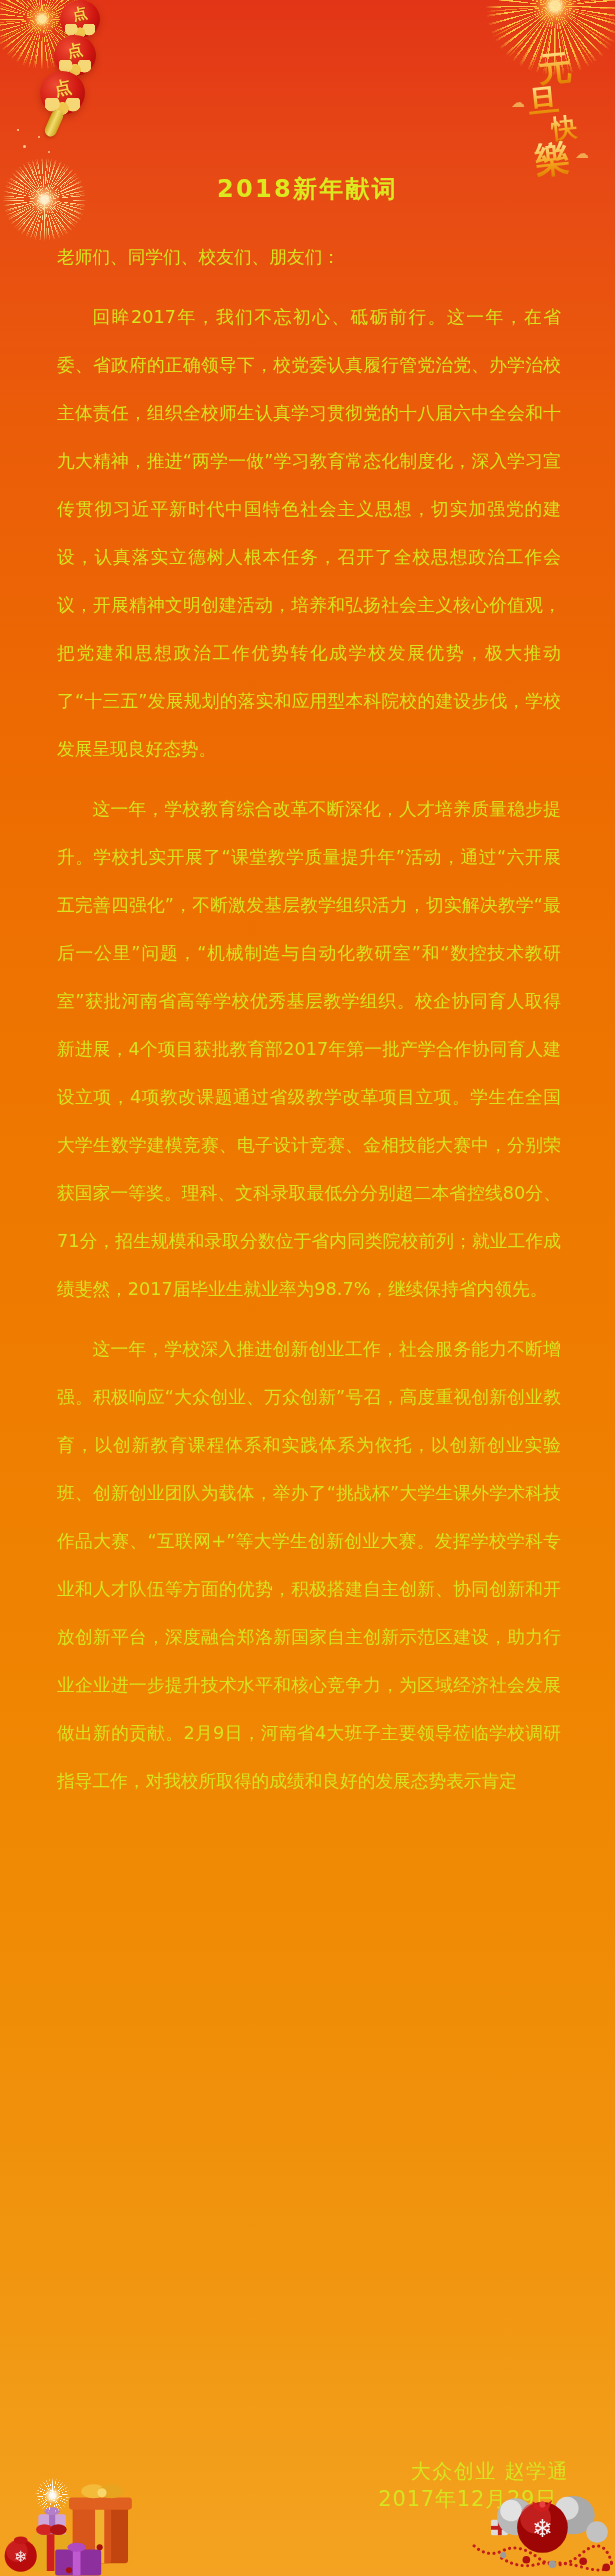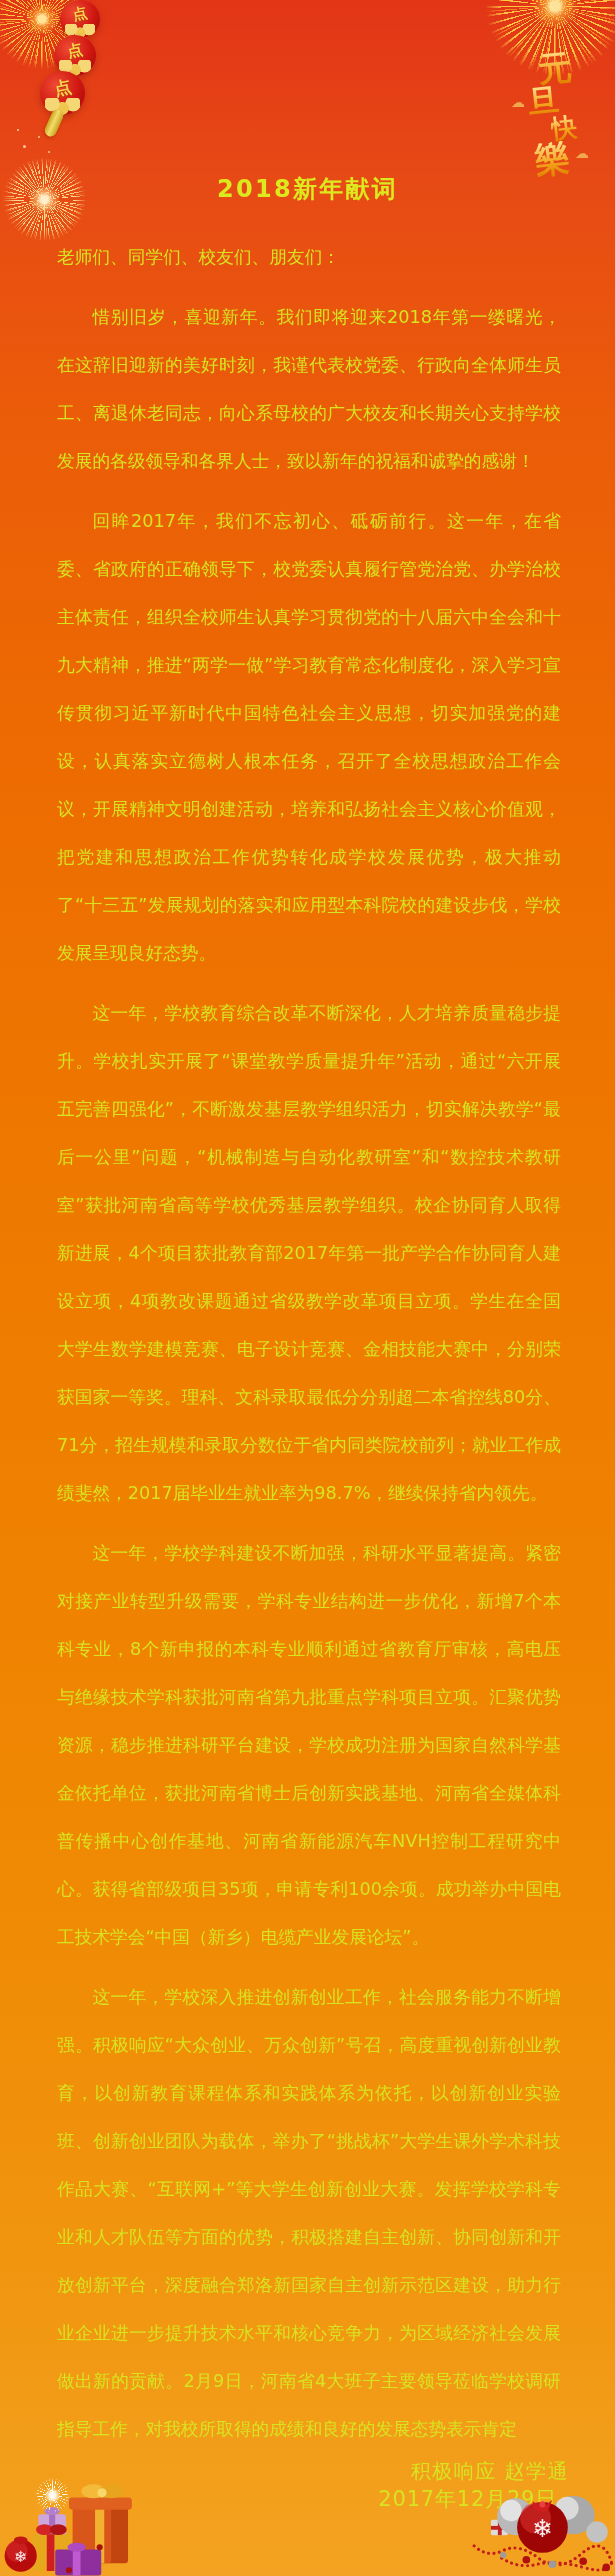--- a/index.html
+++ b/index.html
@@ -129,29 +129,27 @@
     <span class="greeting-char" style="left:551px;top:115px;font-size:26px;">快</span>
     <span class="greeting-char" style="left:535px;top:142px;font-size:35px;">樂</span>
     <span class="cloud" style="left:511px;top:94px;font-size:14px;">☁</span>
     <span class="cloud" style="left:575px;top:145px;font-size:14px;">☁</span>
   </div>
 
   <h1 class="title">2018新年献词</h1>
 
   <div class="letter">
     <p class="salutation">老师们、同学们、校友们、朋友们：</p>
-    <p>惜别旧岁，喜迎新年。我们即将迎来2018年第一缕曙光，在这辞旧迎新的美好时刻，我谨代表校党委、行政向全体师生员工、离退休老同志，向心系母校的广大校友和长期关心支持学校发展的各级领导和各界人士，致以新年的祝福和诚挚的感谢！</p>
     <p>回眸2017年，我们不忘初心、砥砺前行。这一年，在省委、省政府的正确领导下，校党委认真履行管党治党、办学治校主体责任，组织全校师生认真学习贯彻党的十八届六中全会和十九大精神，推进“两学一做”学习教育常态化制度化，深入学习宣传贯彻习近平新时代中国特色社会主义思想，切实加强党的建设，认真落实立德树人根本任务，召开了全校思想政治工作会议，开展精神文明创建活动，培养和弘扬社会主义核心价值观，把党建和思想政治工作优势转化成学校发展优势，极大推动了“十三五”发展规划的落实和应用型本科院校的建设步伐，学校发展呈现良好态势。</p>
     <p>这一年，学校教育综合改革不断深化，人才培养质量稳步提升。学校扎实开展了“课堂教学质量提升年”活动，通过“六开展五完善四强化”，不断激发基层教学组织活力，切实解决教学“最后一公里”问题，“机械制造与自动化教研室”和“数控技术教研室”获批河南省高等学校优秀基层教学组织。校企协同育人取得新进展，4个项目获批教育部2017年第一批产学合作协同育人建设立项，4项教改课题通过省级教学改革项目立项。学生在全国大学生数学建模竞赛、电子设计竞赛、金相技能大赛中，分别荣获国家一等奖。理科、文科录取最低分分别超二本省控线80分、71分，招生规模和录取分数位于省内同类院校前列；就业工作成绩斐然，2017届毕业生就业率为98.7%，继续保持省内领先。</p>
-    <p>这一年，学校学科建设不断加强，科研水平显著提高。紧密对接产业转型升级需要，学科专业结构进一步优化，新增7个本科专业，8个新申报的本科专业顺利通过省教育厅审核，高电压与绝缘技术学科获批河南省第九批重点学科项目立项。汇聚优势资源，稳步推进科研平台建设，学校成功注册为国家自然科学基金依托单位，获批河南省博士后创新实践基地、河南省全媒体科普传播中心创作基地、河南省新能源汽车NVH控制工程研究中心。获得省部级项目35项，申请专利100余项。成功举办中国电工技术学会“中国（新乡）电缆产业发展论坛”。</p>
     <p>这一年，学校深入推进创新创业工作，社会服务能力不断增强。积极响应“大众创业、万众创新”号召，高度重视创新创业教育，以创新教育课程体系和实践体系为依托，以创新创业实验班、创新创业团队为载体，举办了“挑战杯”大学生课外学术科技作品大赛、“互联网+”等大学生创新创业大赛。发挥学校学科专业和人才队伍等方面的优势，积极搭建自主创新、协同创新和开放创新平台，深度融合郑洛新国家自主创新示范区建设，助力行业企业进一步提升技术水平和核心竞争力，为区域经济社会发展做出新的贡献。2月9日，河南省4大班子主要领导莅临学校调研指导工作，对我校所取得的成绩和良好的发展态势表示肯定</p>
 
   </div>
 
-  <div class="signature">积极响应  赵学通</div>
+  <div class="signature">大众创业  赵学通</div>
   <div class="date">2017年12月29日</div>
 
   <svg class="deco-svg" style="left:0;top:2474px;" width="161" height="102" viewBox="0 0 210 132">
 
     <rect x="95" y="38" width="72" height="78" rx="4" fill="#c2440f"></rect>
     <rect x="95" y="38" width="50" height="78" rx="4" fill="#d8561a"></rect>
     <rect x="124" y="38" width="12" height="78" fill="#f2b12e"></rect>
     <rect x="90" y="30" width="82" height="16" rx="4" fill="#e0601f"></rect>
     <ellipse cx="122" cy="22" rx="16" ry="9" fill="#f4bb3a"></ellipse>
     <ellipse cx="145" cy="22" rx="16" ry="9" fill="#e8a41f"></ellipse>

